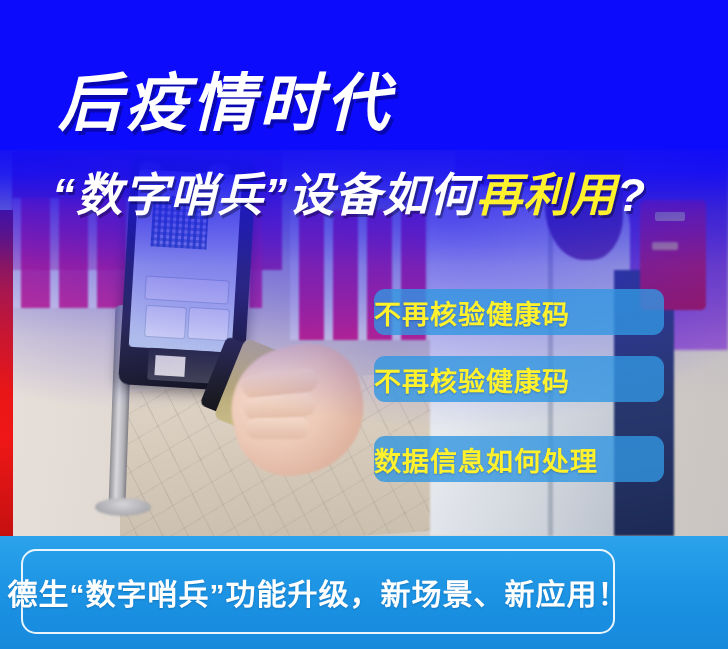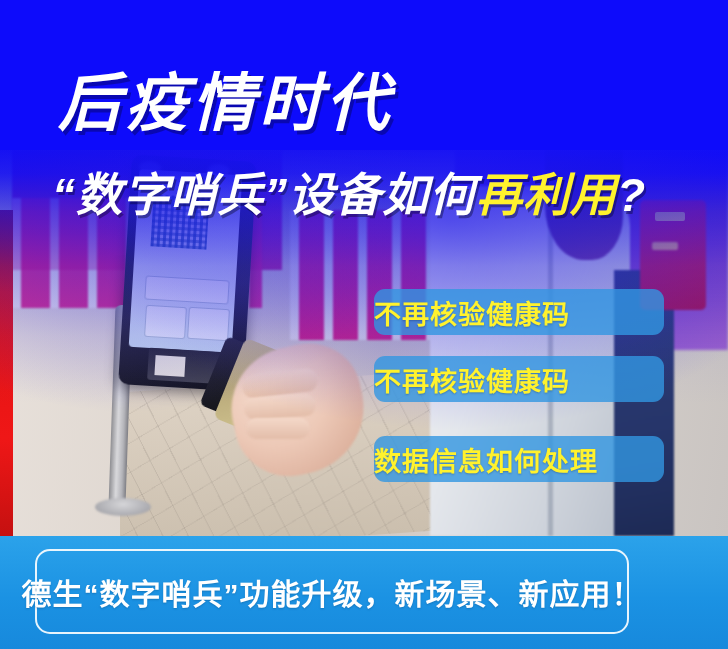--- a/index.html
+++ b/index.html
@@ -395,21 +395,21 @@
     position: absolute;
     left: 0;
     top: 536px;
     width: 728px;
     height: 113px;
     background: linear-gradient(180deg,#2ba2ea 0%, #1b92e3 55%, #1789dc 100%);
     z-index: 30;
   }
   .bottom-box {
     position: absolute;
-    left: 35px;
+    left: 21px;
     top: 13px;
     width: 594px;
     height: 85px;
     border: 2px solid rgba(255,255,255,.9);
     border-radius: 15px;
     box-sizing: border-box;
     display: flex;
     align-items: center;
     justify-content: center;
   }

